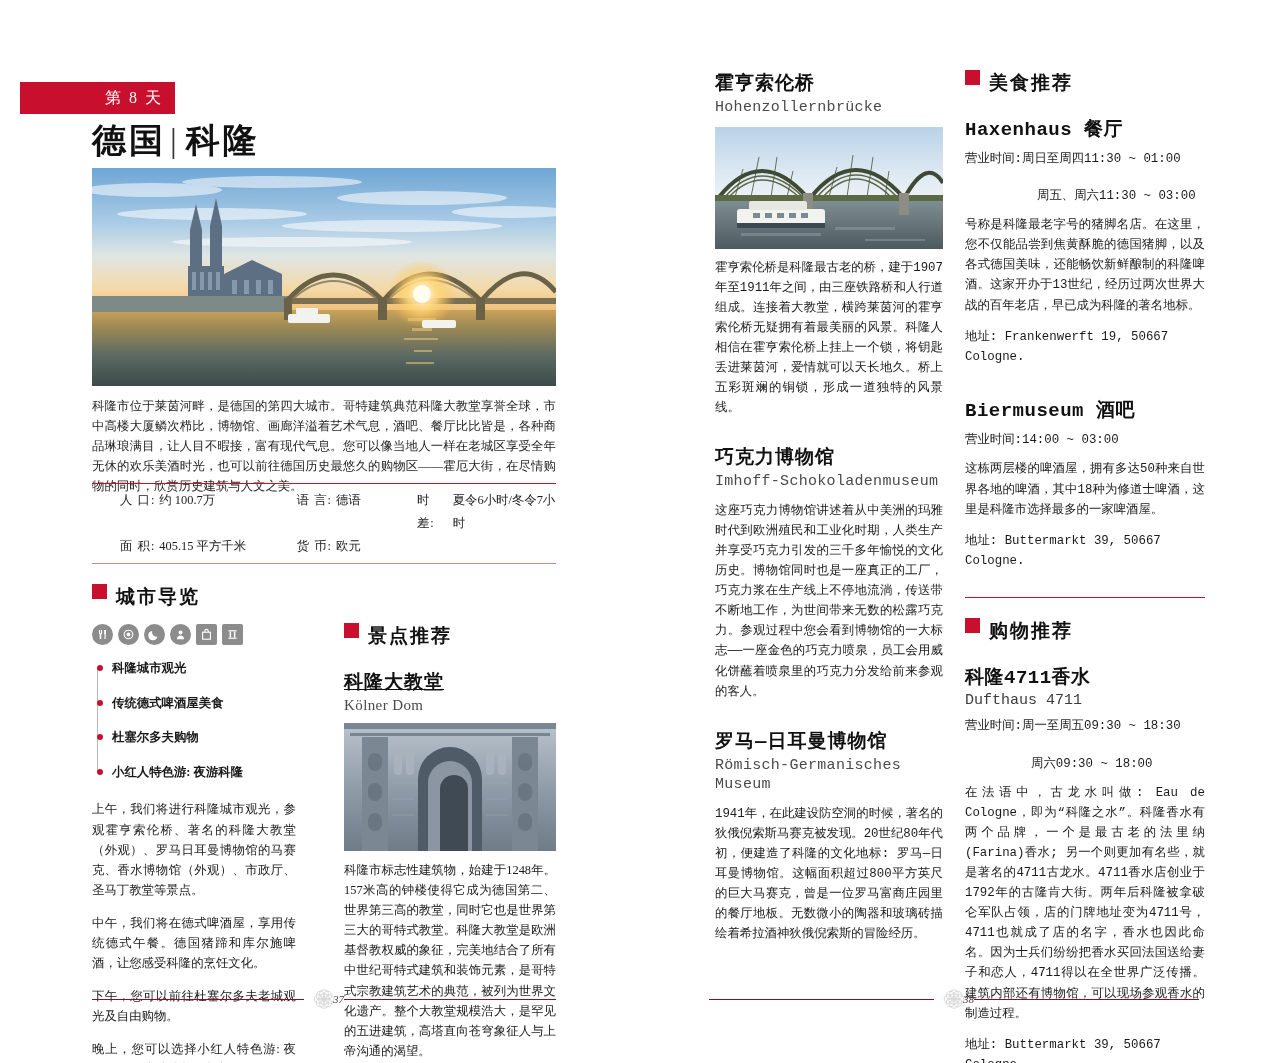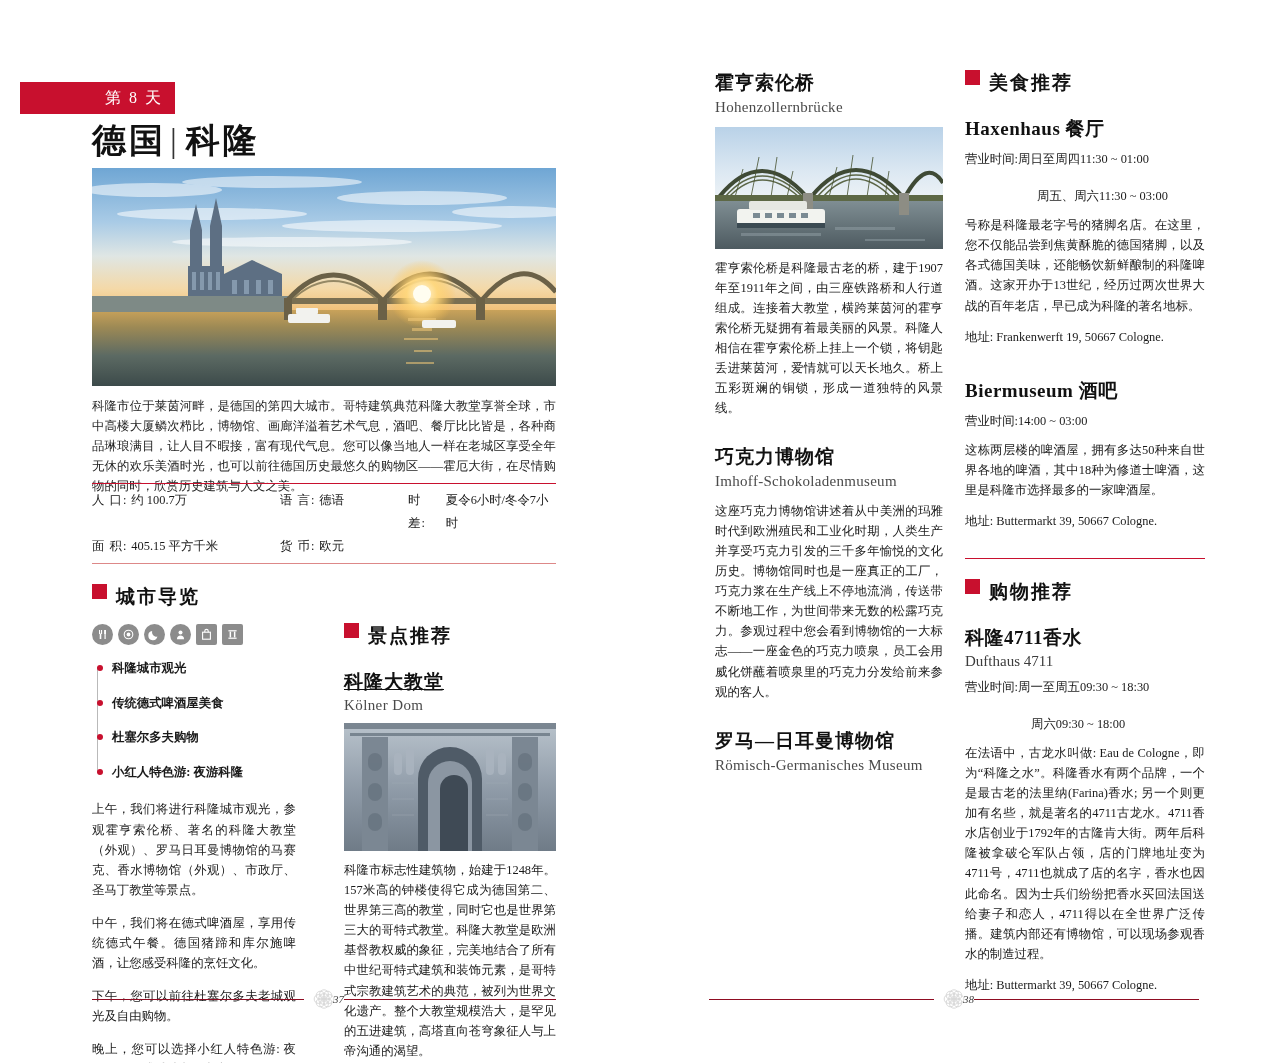--- a/index.html
+++ b/index.html
@@ -57,21 +57,21 @@
 
   
   .facts {
     position: absolute; left: 92px; top: 483px; width: 464px;
   }
   .facts .rule { height: 1px; background: #c8102e; width: 100%; }
   .facts .rule.thin { background: #d88; }
   .facts-body { padding: 5px 0 5px 0; }
   .facts-row { display: flex; font-size: 12.4px; line-height: 1.85; }
   .facts-cell { display: flex; }
-  .facts-cell.c1 { width: 188px; }
+  .facts-cell.c1 { width: 188px; margin-left: 28px; }
   .facts-cell.c2 { width: 128px; }
   .facts-cell.c3 { width: 148px; }
   .facts-key { letter-spacing: 1px; }
   .facts-val { margin-left: 4px; }
 
   
   .sec-head { display: flex; align-items: flex-start; gap: 9px; }
   .sec-sq { width: 15px; height: 15px; background: #c8102e; flex: none; }
   .sec-title { font-size: 19px; font-weight: 700; letter-spacing: 2px; color: #111; }
 
@@ -108,21 +108,21 @@
   .attr-name-cn { font-size: 19px; font-weight: 700; letter-spacing: 1px; margin-top: 20px; color: #111; text-decoration: underline; }
   .attr-name-de { font-size: 15px; color: #4a4a4a; letter-spacing: .4px; margin-top: 2px; }
   .attr-img { margin-top: 9px; width: 212px; height: 128px; overflow: hidden; }
   .attr-img svg { display: block; width: 100%; height: 100%; }
   .attr-text { margin-top: 9px; font-size: 12.4px; line-height: 1.62; text-align: justify; }
 
   
   .col-mid { position: absolute; left: 75px; top: 70px; width: 228px; }
   .col-far { position: absolute; left: 325px; top: 70px; width: 240px; }
 
-  .blk { margin-bottom: 26px; }
+  .blk { margin-bottom: 26px; font-family: Liberation Mono, monospace; }
   .blk-cn { font-size: 19px; font-weight: 700; letter-spacing: 1px; color: #111; }
   .blk-de { font-size: 15px; color: #4a4a4a; letter-spacing: .3px; margin-top: 2px; line-height: 1.3; }
   .blk-img { margin-top: 9px; width: 100%; height: 122px; overflow: hidden; }
   .blk-img svg { display: block; width: 100%; height: 100%; }
   .blk-text { margin-top: 9px; font-size: 12.4px; line-height: 1.62; text-align: justify; }
 
   .hours { margin-top: 7px; font-size: 12.4px; line-height: 1.62; }
   .hours .l2 { padding-left: 72px; margin-top: 17px; }
   .hours .l2.wide { padding-left: 66px; }
   .addr { margin-top: 12px; font-size: 12.4px; line-height: 1.6; }
@@ -499,20 +499,21 @@
 
       <div class="blk">
         <div class="blk-cn">巧克力博物馆</div>
         <div class="blk-de">Imhoff-Schokoladenmuseum</div>
         <div class="blk-text">这座巧克力博物馆讲述着从中美洲的玛雅时代到欧洲殖民和工业化时期，人类生产并享受巧克力引发的三千多年愉悦的文化历史。博物馆同时也是一座真正的工厂，巧克力浆在生产线上不停地流淌，传送带不断地工作，为世间带来无数的松露巧克力。参观过程中您会看到博物馆的一大标志——一座金色的巧克力喷泉，员工会用威化饼蘸着喷泉里的巧克力分发给前来参观的客人。</div>
       </div>
 
       <div class="blk">
         <div class="blk-cn">罗马—日耳曼博物馆</div>
         <div class="blk-de">Römisch-Germanisches Museum</div>
+        <div class="blk-text">1941年，在此建设防空洞的时候，著名的狄俄倪索斯马赛克被发现。20世纪80年代初，便建造了科隆的文化地标: 罗马—日耳曼博物馆。这幅面积超过800平方英尺的巨大马赛克，曾是一位罗马富商庄园里的餐厅地板。无数微小的陶器和玻璃砖描绘着希拉酒神狄俄倪索斯的冒险经历。</div>
       </div>
     </div>
 
     <div class="col-far">
 
       <div class="sec-head">
         <span class="sec-sq"></span>
         <span class="sec-title">美食推荐</span>
       </div>
 

